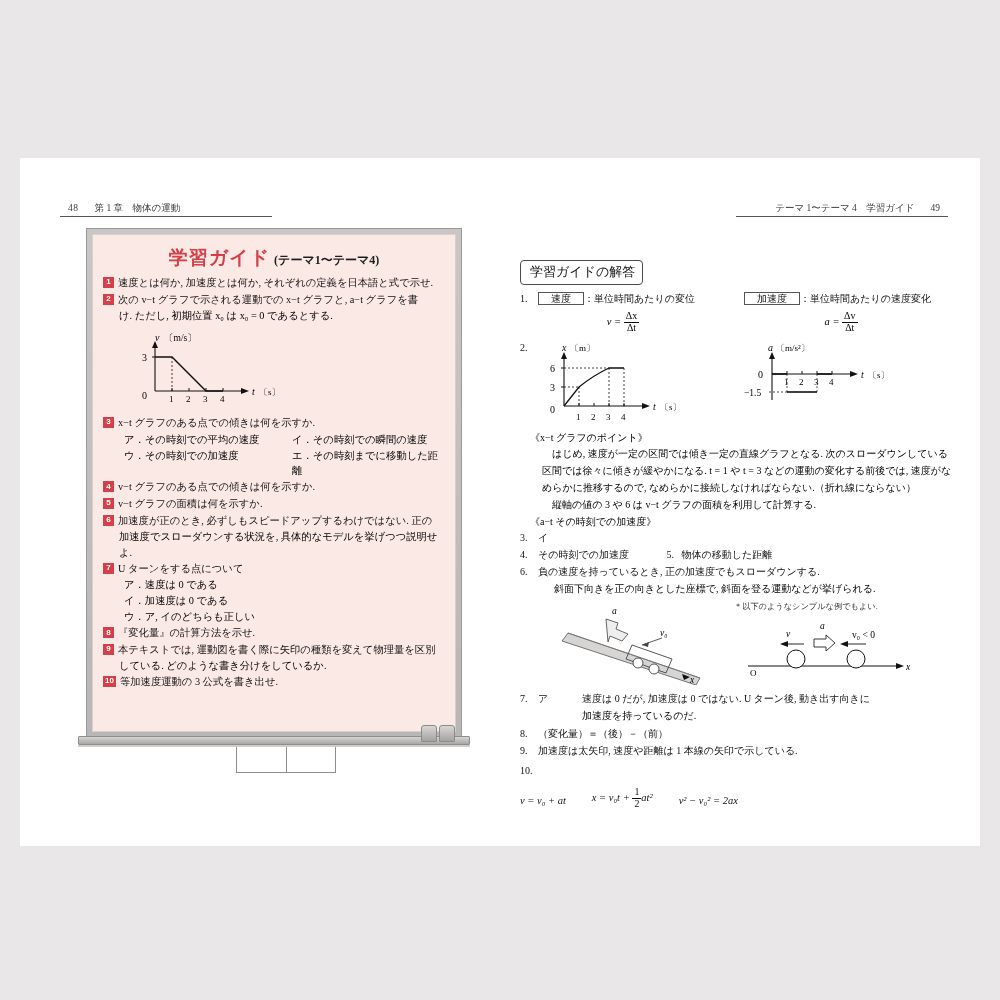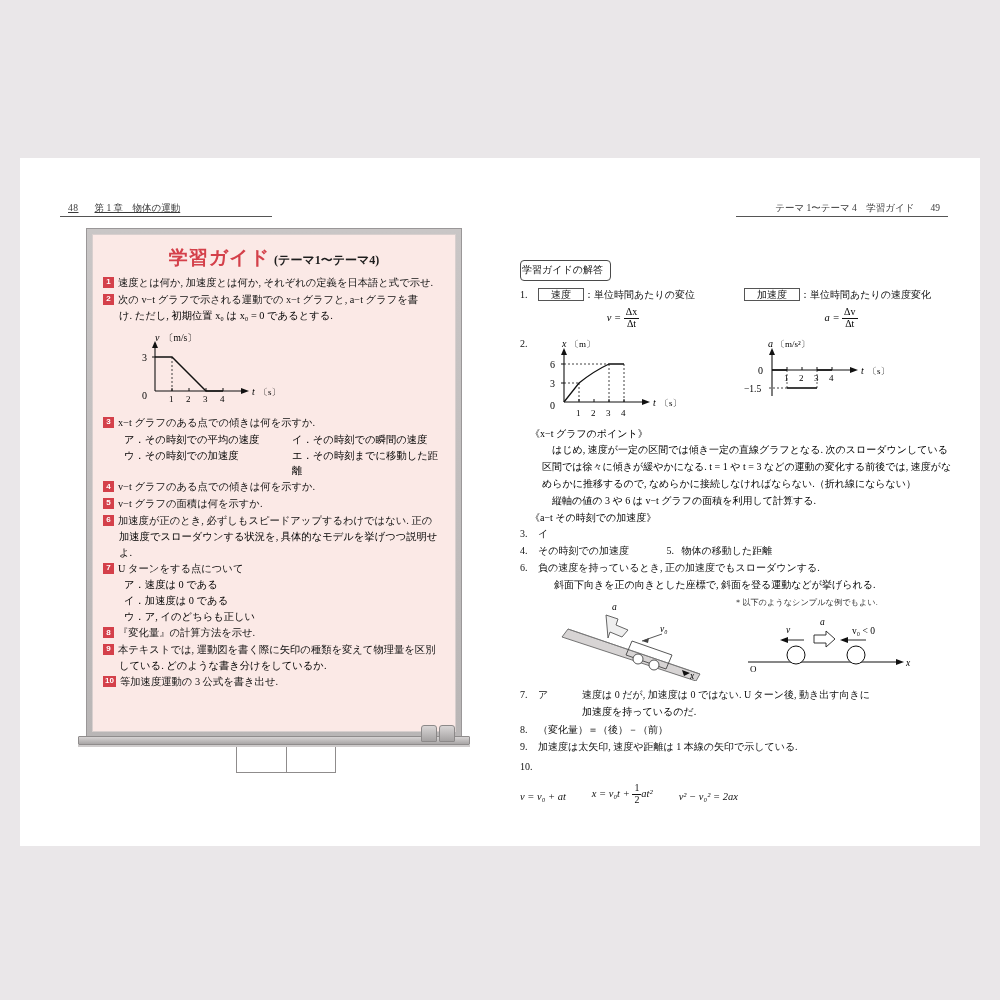--- a/index.html
+++ b/index.html
@@ -11,21 +11,21 @@
   }
   .spread{
     position:absolute;
     left:20px;top:158px;
     width:960px;height:688px;
     background:#ffffff;
     box-shadow:0 0 0 0 rgba(0,0,0,0);
   }
   
   .hdr{position:absolute;font-size:9.5px;color:#3a3a3a;white-space:nowrap;}
-  .hdr-left{left:48px;top:44px;text-decoration:underline;}
+  .hdr-left{left:48px;top:44px;}
   .hdr-left .pg{margin-right:16px;letter-spacing:.5px;}
   .hdr-rule-l{position:absolute;left:40px;top:58px;width:212px;height:1px;background:#555;}
   .hdr-right{right:40px;top:44px;text-align:right;}
   .hdr-right .pg{margin-left:16px;}
   .hdr-rule-r{position:absolute;right:32px;top:58px;width:212px;height:1px;background:#555;}
 
   
   .board-wrap{position:absolute;left:66px;top:70px;width:448px;height:552px;}
   .board-frame{
     position:absolute;left:0;top:0;width:376px;height:510px;
@@ -97,21 +97,21 @@
   .cont{font-size:10.3px;line-height:1.52;padding-left:16px;font-family:Liberation Serif, serif;}
   i.mv{font-family:"Liberation Serif",serif;font-style:italic;}
 
   
   .bd-graph{margin:5px 0 4px 30px;}
 
   
   .rp{position:absolute;left:500px;top:64px;width:436px;}
   .ans-badge{
     display:inline-block;border:1px solid #4a4a4a;border-radius:4px;
-    padding:2px 7px 3px 1px;font-size:10px;color:#111;margin-bottom:6px;margin-top:38px;
+    padding:2px 7px 3px 9px;font-size:13px;color:#111;margin-bottom:6px;margin-top:38px;
   }
   .ans-row{display:flex;font-size:10px;line-height:1.6;color:#111;margin-bottom:1px;}
   .ans-no{flex:0 0 18px;}
   .ans-body{flex:1;}
   .boxed{border:1px solid #555;padding:0 12px;}
   .frac{display:inline-block;vertical-align:middle;text-align:center;font-size:.95em;line-height:1.08;}
   .frac .num{display:block;border-bottom:1.2px solid #111;padding:0 2px;}
   .frac .den{display:block;padding:0 2px;}
   .eq-line{text-align:center;font-size:10.5px;margin:3px 0 4px 0;}
   .two-col{display:flex;}

